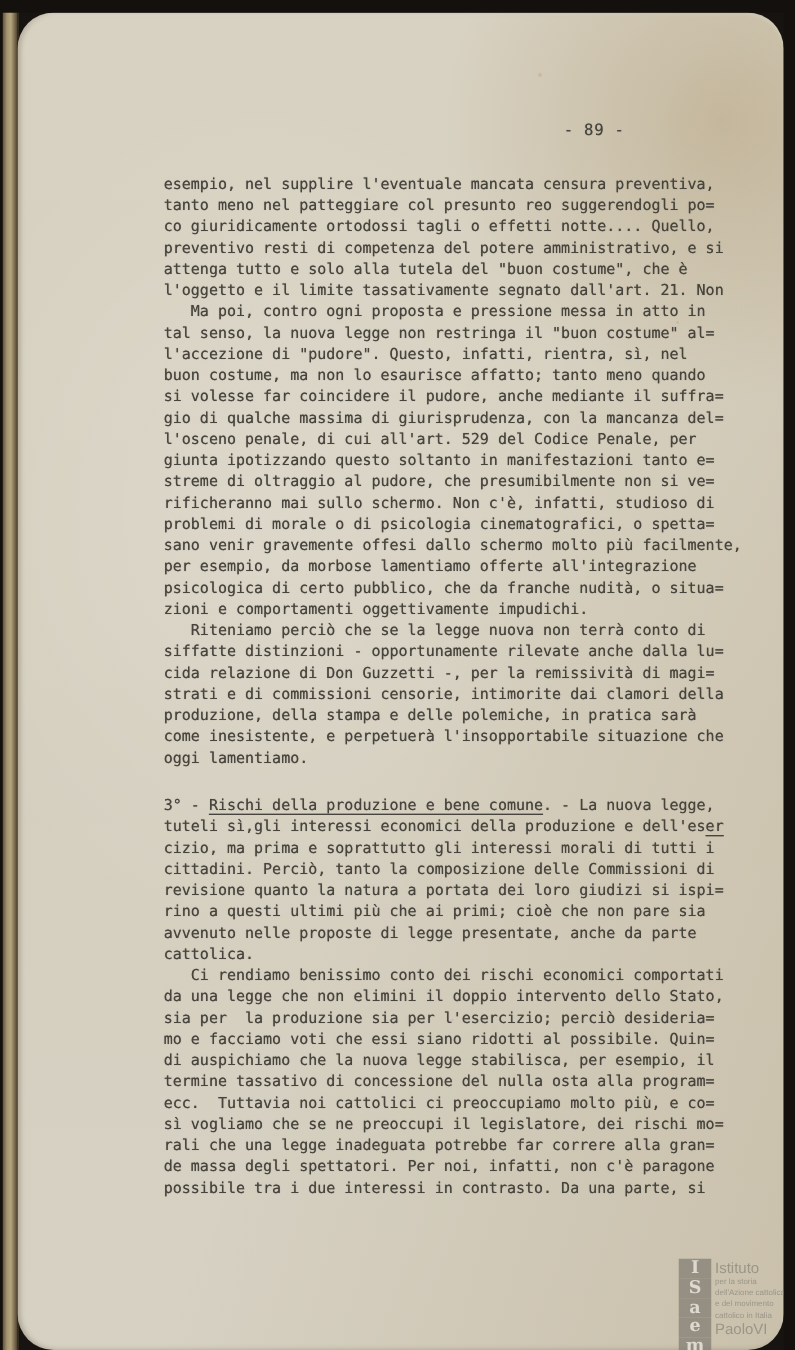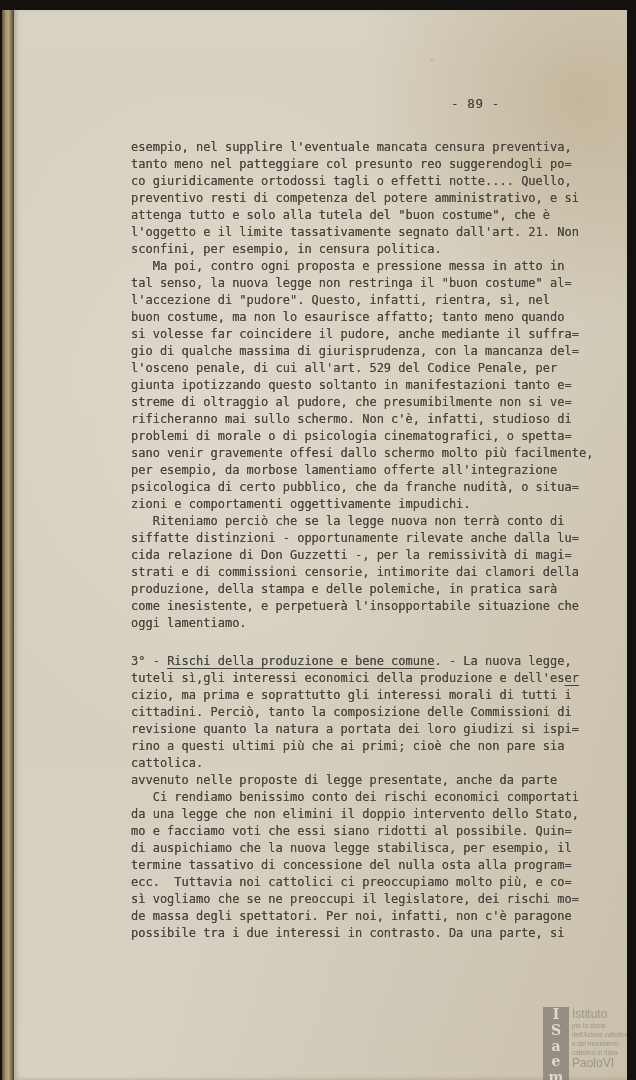--- a/index.html
+++ b/index.html
@@ -22,20 +22,21 @@
     background:
       radial-gradient(circle 3px at 418px 50px, rgba(165,115,60,.30), transparent 70%),
       radial-gradient(circle 2px at 528px 248px, rgba(165,110,60,.28), transparent 70%),
       radial-gradient(circle 3px at 172px 532px, rgba(160,110,60,.22), transparent 70%),
       radial-gradient(circle 2px at 348px 806px, rgba(160,110,60,.22), transparent 70%),
       radial-gradient(ellipse 70% 50% at 32% 38%, rgba(255,255,255,.16), transparent 65%),
       radial-gradient(ellipse 60% 35% at 92% 8%, rgba(148,118,66,.28), transparent 60%),
       linear-gradient(292deg, rgba(146,118,66,.18), transparent 48%),
       linear-gradient(180deg, #d8d2c2 0%, #d5cfbf 55%, #d6d1c3 100%);
     box-shadow:inset 2px 0 4px rgba(90,75,50,.35), inset 0 2px 3px rgba(255,255,250,.35);
+    border-radius:29px;
   }
   .page-number{
     position:absolute;left:437px;top:86px;
     font-size:12.5px;color:#47443d;letter-spacing:.6px;
     text-shadow:0 0 .6px rgba(71,68,61,.7);
     white-space:pre;
   }
   .text-block{
     position:absolute;left:117px;top:129px;width:478px;
     color:#47443d;
@@ -78,21 +79,20 @@
   <div class="page-number">- 89 -</div>
 
   <div class="text-block" id="text-block">
       <div class="para">
         <div class="line">esempio, nel supplire l'eventuale mancata censura preventiva,</div>
         <div class="line">tanto meno nel patteggiare col presunto reo suggerendogli po=</div>
         <div class="line">co giuridicamente ortodossi tagli o effetti notte.... Quello,</div>
         <div class="line">preventivo resti di competenza del potere amministrativo, e si</div>
         <div class="line">attenga tutto e solo alla tutela del "buon costume", che è</div>
         <div class="line">l'oggetto e il limite tassativamente segnato dall'art. 21. Non</div>
-        <div class="line">sconfini, per esempio, in censura politica.</div>
       </div>
       <div class="para">
         <div class="line">   Ma poi, contro ogni proposta e pressione messa in atto in</div>
         <div class="line">tal senso, la nuova legge non restringa il "buon costume" al=</div>
         <div class="line">l'accezione di "pudore". Questo, infatti, rientra, sì, nel</div>
         <div class="line">buon costume, ma non lo esaurisce affatto; tanto meno quando</div>
         <div class="line">si volesse far coincidere il pudore, anche mediante il suffra=</div>
         <div class="line">gio di qualche massima di giurisprudenza, con la mancanza del=</div>
         <div class="line">l'osceno penale, di cui all'art. 529 del Codice Penale, per</div>
         <div class="line">giunta ipotizzando questo soltanto in manifestazioni tanto e=</div>
@@ -113,31 +113,33 @@
         <div class="line">come inesistente, e perpetuerà l'insopportabile situazione che</div>
         <div class="line">oggi lamentiamo.</div>
       </div>
       <div class="para gap">
         <div class="line"><span>3° - </span><span class="u">Rischi della produzione e bene comune</span><span>. - La nuova legge,</span></div>
         <div class="line"><span>tuteli sì,gli interessi economici della produzione e dell'es</span><span class="u">er</span></div>
         <div class="line">cizio, ma prima e soprattutto gli interessi morali di tutti i</div>
         <div class="line">cittadini. Perciò, tanto la composizione delle Commissioni di</div>
         <div class="line">revisione quanto la natura a portata dei loro giudizi si ispi=</div>
         <div class="line">rino a questi ultimi più che ai primi; cioè che non pare sia</div>
+        <div class="line">avvenuto nelle proposte di legge presentate, anche da parte</div>
         <div class="line">cattolica.</div>
-        <div class="line">avvenuto nelle proposte di legge presentate, anche da parte</div>
       </div>
       <div class="para">
         <div class="line">   Ci rendiamo benissimo conto dei rischi economici comportati</div>
         <div class="line">da una legge che non elimini il doppio intervento dello Stato,</div>
+        <div class="line">sia per  la produzione sia per l'esercizio; perciò desideria=</div>
         <div class="line">mo e facciamo voti che essi siano ridotti al possibile. Quin=</div>
         <div class="line">di auspichiamo che la nuova legge stabilisca, per esempio, il</div>
         <div class="line">termine tassativo di concessione del nulla osta alla program=</div>
         <div class="line">ecc.  Tuttavia noi cattolici ci preoccupiamo molto più, e co=</div>
         <div class="line">sì vogliamo che se ne preoccupi il legislatore, dei rischi mo=</div>
+        <div class="line">rali che una legge inadeguata potrebbe far correre alla gran=</div>
         <div class="line">de massa degli spettatori. Per noi, infatti, non c'è paragone</div>
         <div class="line">possibile tra i due interessi in contrasto. Da una parte, si</div>
       </div>
     </div>
 
   <div class="watermark">
     <div class="wm-tiles" id="wm-tiles">
         <div class="wm-tile">I</div>
         <div class="wm-tile">S</div>
         <div class="wm-tile">a</div>

